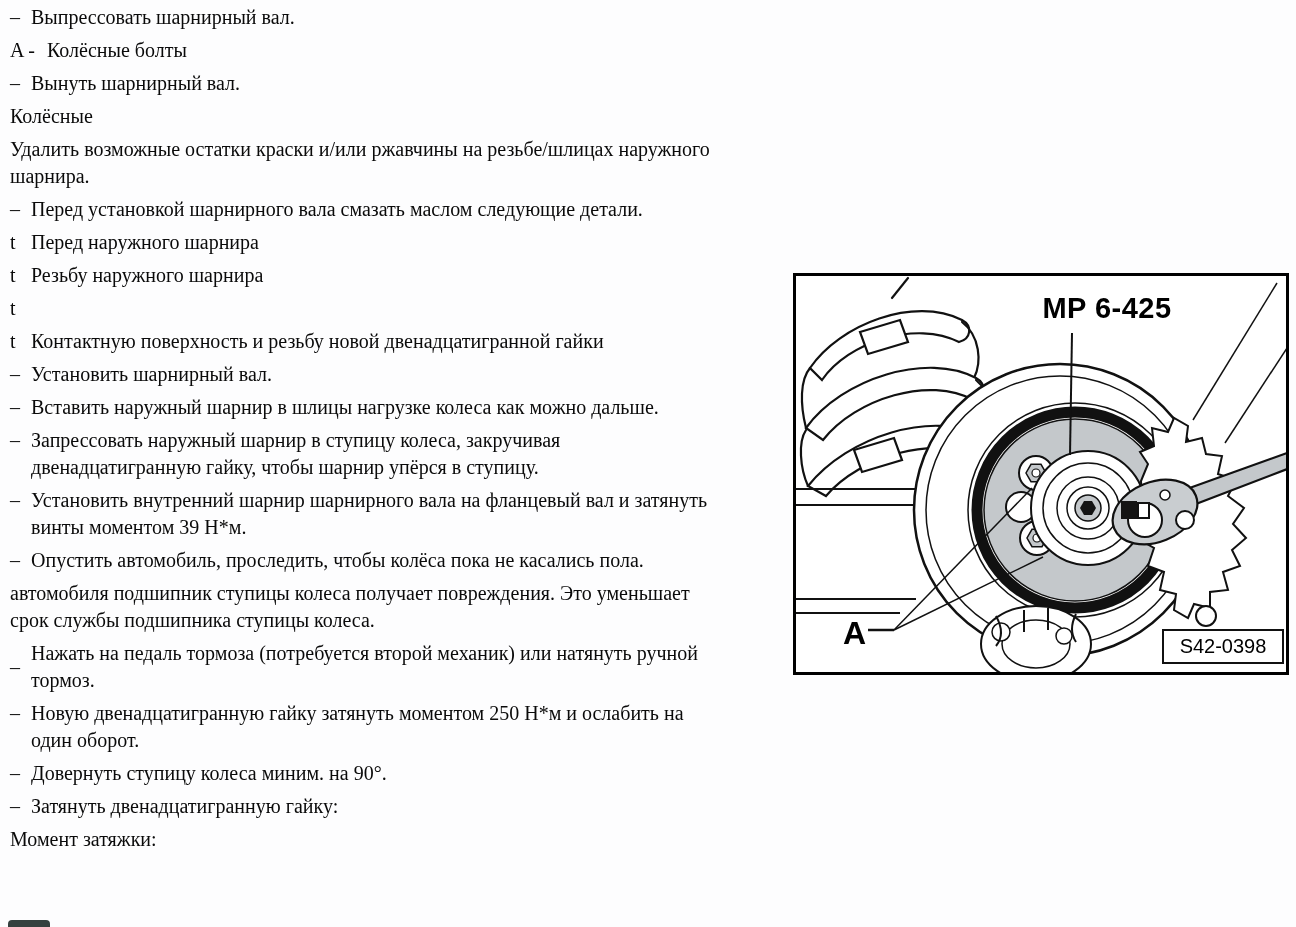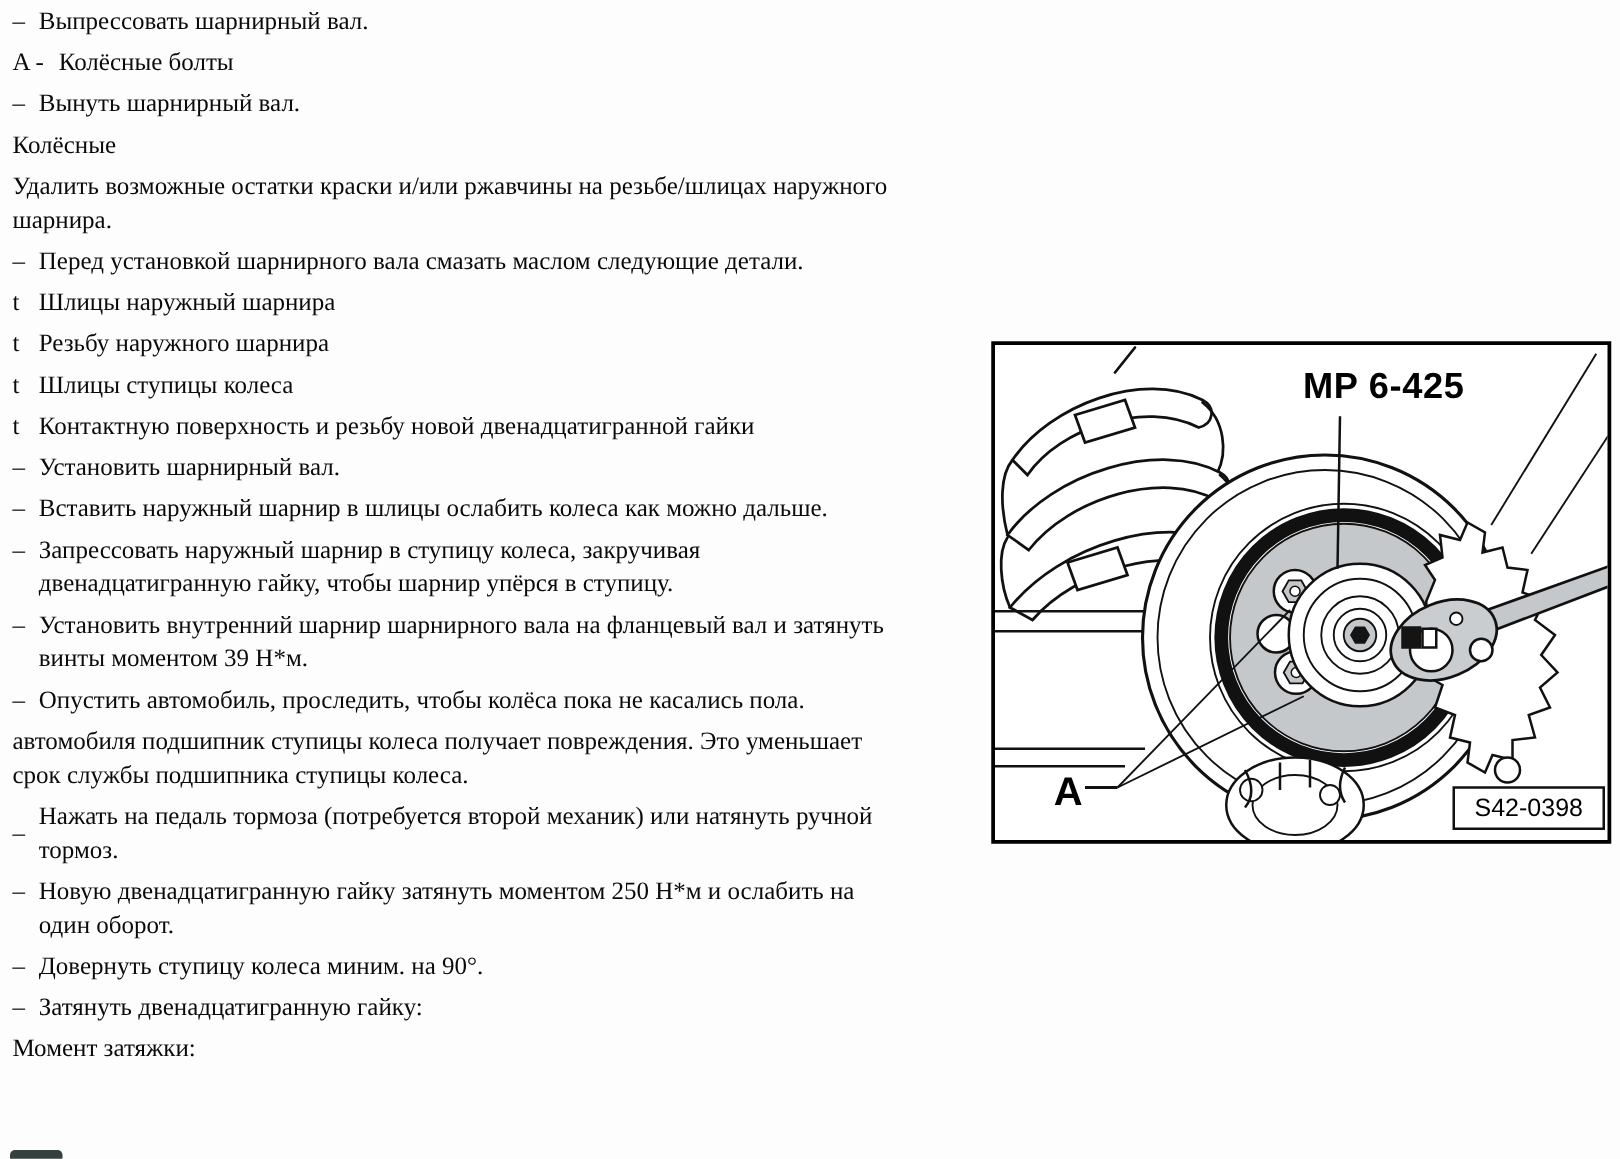--- a/index.html
+++ b/index.html
@@ -65,51 +65,48 @@
     </div>
     <div class="item">
       <span class="marker">–</span>
       <div class="lines">
         <div>Перед установкой шарнирного вала смазать маслом следующие детали.</div>
       </div>
     </div>
     <div class="item">
       <span class="marker">t</span>
       <div class="lines">
-        <div>Шлицы наружный шарнира</div>
+        <div>Перед наружного шарнира</div>
       </div>
     </div>
     <div class="item">
       <span class="marker">t</span>
       <div class="lines">
         <div>Резьбу наружного шарнира</div>
       </div>
     </div>
     <div class="item">
       <span class="marker">t</span>
-      <div class="lines">
-        <div>Шлицы ступицы колеса</div>
-      </div>
     </div>
     <div class="item">
       <span class="marker">t</span>
       <div class="lines">
         <div>Контактную поверхность и резьбу новой двенадцатигранной гайки</div>
       </div>
     </div>
     <div class="item">
       <span class="marker">–</span>
       <div class="lines">
         <div>Установить шарнирный вал.</div>
       </div>
     </div>
     <div class="item">
       <span class="marker">–</span>
       <div class="lines">
-        <div>Вставить наружный шарнир в шлицы ослабить колеса как можно дальше.</div>
+        <div>Вставить наружный шарнир в шлицы нагрузке колеса как можно дальше.</div>
       </div>
     </div>
     <div class="item">
       <span class="marker">–</span>
       <div class="lines">
         <div>Запрессовать наружный шарнир в ступицу колеса, закручивая</div>
         <div>двенадцатигранную гайку, чтобы шарнир упёрся в ступицу.</div>
       </div>
     </div>
     <div class="item">

